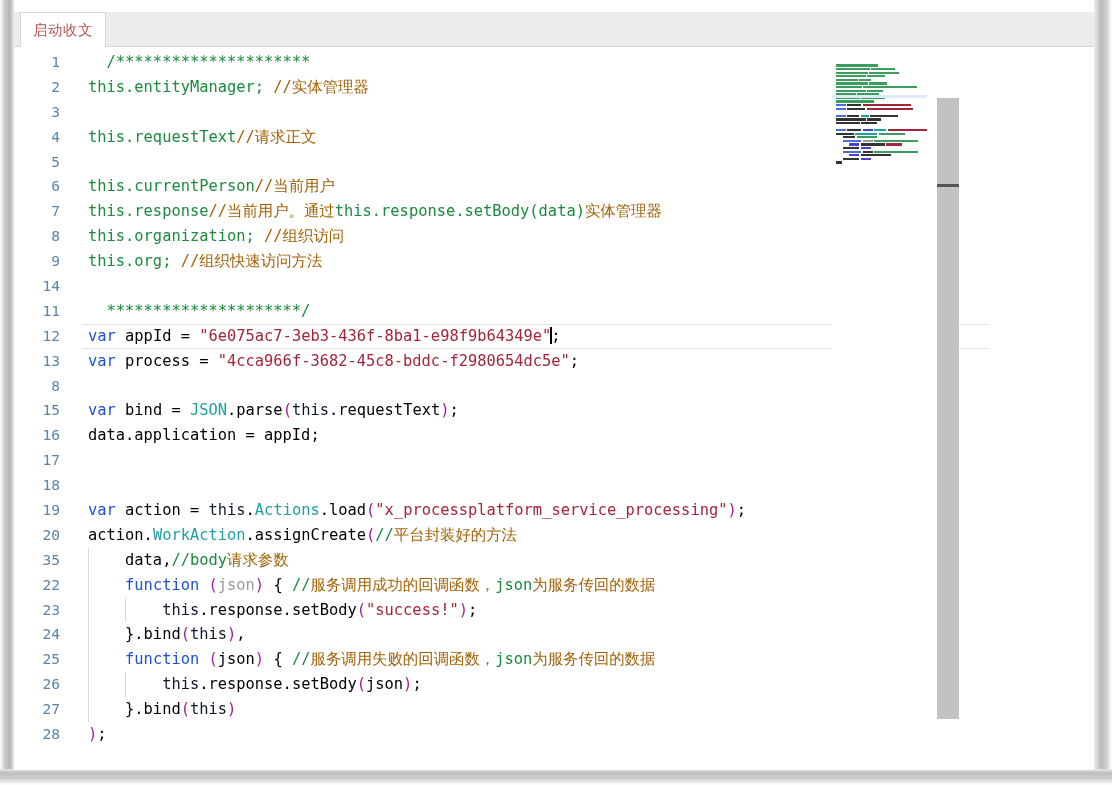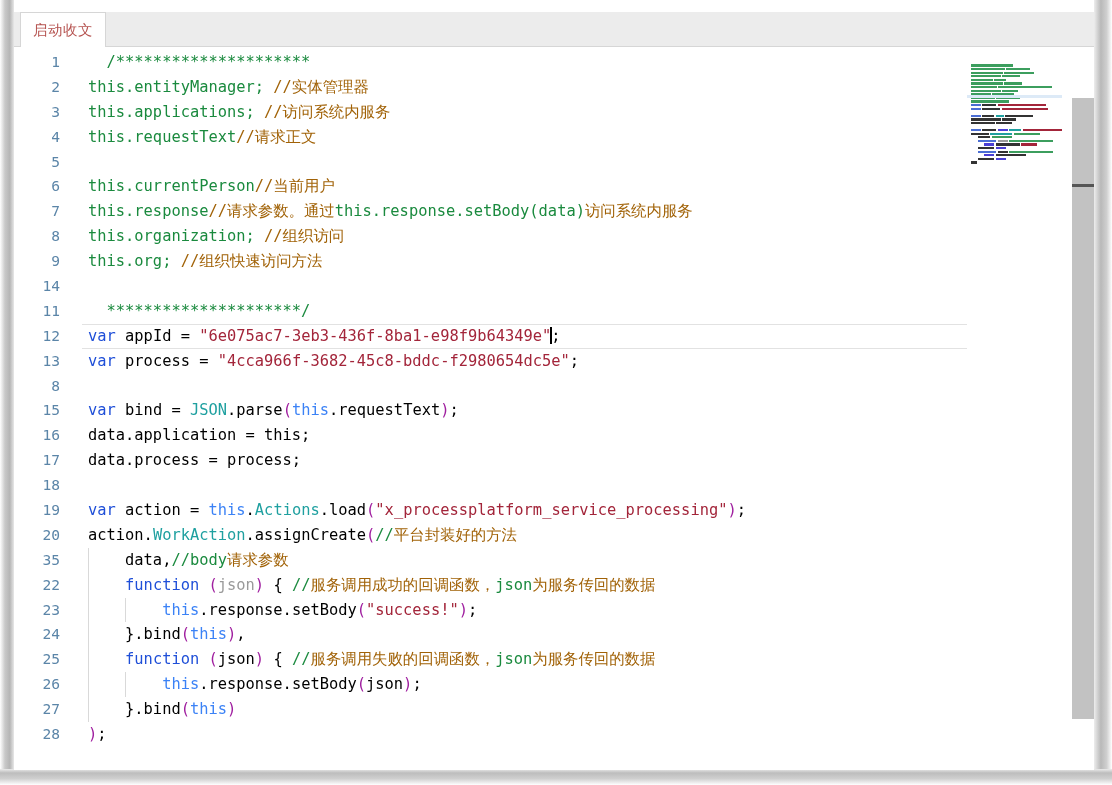--- a/index.html
+++ b/index.html
@@ -32,21 +32,21 @@
   .frame-shadow-bottom {
     position: absolute; left: 0; bottom: 0;
     width: 1112px; height: 16px;
     background: linear-gradient(to top, #ffffff 0%, #cfcfcf 40%, #bdbdbd 75%, #ebebeb 100%);
   }
 
   
   .window {
     position: absolute;
     left: 14px; top: 0px;
-    width: 1080px; height: 770px;
+    width: 945px; height: 770px;
     background: #ffffff;
   }
 
   
   .tabbar {
     position: absolute;
     left: 0; top: 12px;
     width: 1080px; height: 35px;
     background: #ececec;
     border-bottom: 1px solid #d6d6d6;
@@ -149,21 +149,21 @@
     border-left: 2px solid #000;
     height: 17px;
     vertical-align: -3px;
     margin: 0 -1px;
   }
 
   
   .t-com   { color: #1a8a3e; }   
   .t-cn    { color: #a16207; }   
   .t-kw    { color: #1f4fd8; }   
-  .t-this  { color: #3b82f6; }   
+  .t-this  { color: #0f172a; }   
   .t-type  { color: #1fa0a0; }   
   .t-str   { color: #a3253a; }   
   .t-paren { color: #a020a0; }   
   .t-param { color: #9a9a9a; }   
   .t-plain { color: #000000; }
 
   
   .minimap {
     position: absolute;
     right: 32px; top: 47px;
@@ -230,35 +230,35 @@
       <div class="tab">
         <span class="tab-label">启动收文</span>
       </div>
     </div>
 
     <div class="editor">
       <div class="gutter-rule"></div>
       <div class="code-lines" id="code-lines">
           <div class="line"><span class="lnum">1</span><span class="ltext"><span class="t-com">  /*********************</span></span></div>
           <div class="line"><span class="lnum">2</span><span class="ltext"><span class="t-com">this.entityManager; </span><span class="t-cn">//实体管理器</span></span></div>
-          <div class="line"><span class="lnum">3</span><span class="ltext"><span class="t-com">this.applications; </span><span class="t-cn">//访问系统内服务</span></span></div>
+          <div class="line"><span class="lnum">3</span></div>
           <div class="line"><span class="lnum">4</span><span class="ltext"><span class="t-com">this.requestText</span><span class="t-cn">//请求正文</span></span></div>
           <div class="line"><span class="lnum">5</span></div>
           <div class="line"><span class="lnum">6</span><span class="ltext"><span class="t-com">this.currentPerson</span><span class="t-cn">//当前用户</span></span></div>
-          <div class="line"><span class="lnum">7</span><span class="ltext"><span class="t-com">this.response</span><span class="t-cn">//请求参数。通过</span><span class="t-com">this.response.setBody(data)</span><span class="t-cn">访问系统内服务</span></span></div>
+          <div class="line"><span class="lnum">7</span><span class="ltext"><span class="t-com">this.response</span><span class="t-cn">//当前用户。通过</span><span class="t-com">this.response.setBody(data)</span><span class="t-cn">实体管理器</span></span></div>
           <div class="line"><span class="lnum">8</span><span class="ltext"><span class="t-com">this.organization; </span><span class="t-cn">//组织访问</span></span></div>
           <div class="line"><span class="lnum">9</span><span class="ltext"><span class="t-com">this.org; </span><span class="t-cn">//组织快速访问方法</span></span></div>
           <div class="line"><span class="lnum">14</span></div>
           <div class="line"><span class="lnum">11</span><span class="ltext"><span class="t-com">  *********************/</span></span></div>
           <div class="line current"><div class="hl"></div><span class="lnum">12</span><span class="ltext"><span class="t-kw">var</span><span class="t-plain"> appId = </span><span class="t-str">"6e075ac7-3eb3-436f-8ba1-e98f9b64349e"</span><span class="caret"></span><span class="t-plain">;</span></span></div>
           <div class="line"><span class="lnum">13</span><span class="ltext"><span class="t-kw">var</span><span class="t-plain"> process = </span><span class="t-str">"4cca966f-3682-45c8-bddc-f2980654dc5e"</span><span class="t-plain">;</span></span></div>
           <div class="line"><span class="lnum">8</span><span class="ltext"></span></div>
           <div class="line"><span class="lnum">15</span><span class="ltext"><span class="t-kw">var</span><span class="t-plain"> bind = </span><span class="t-type">JSON</span><span class="t-plain">.parse</span><span class="t-paren">(</span><span class="t-this">this</span><span class="t-plain">.requestText</span><span class="t-paren">)</span><span class="t-plain">;</span></span></div>
-          <div class="line"><span class="lnum">16</span><span class="ltext"><span class="t-plain">data.application = this;</span></span></div>
-          <div class="line"><span class="lnum">17</span><span class="ltext"><span class="t-plain">data.process = process;</span></span></div>
+          <div class="line"><span class="lnum">16</span><span class="ltext"><span class="t-plain">data.application = appId;</span></span></div>
+          <div class="line"><span class="lnum">17</span></div>
           <div class="line"><span class="lnum">18</span><span class="ltext"></span></div>
           <div class="line"><span class="lnum">19</span><span class="ltext"><span class="t-kw">var</span><span class="t-plain"> action = </span><span class="t-this">this</span><span class="t-plain">.</span><span class="t-type">Actions</span><span class="t-plain">.load</span><span class="t-paren">(</span><span class="t-str">"x_processplatform_service_processing"</span><span class="t-paren">)</span><span class="t-plain">;</span></span></div>
           <div class="line"><span class="lnum">20</span><span class="ltext"><span class="t-plain">action.</span><span class="t-type">WorkAction</span><span class="t-plain">.assignCreate</span><span class="t-paren">(</span><span class="t-com">//</span><span class="t-cn">平台封装好的方法</span></span></div>
           <div class="line"><span class="lnum">35</span><div class="indent-guide" style="left: 74px; top: 0px; height: 24.9px;"></div><span class="ltext"><span class="t-plain">    data,</span><span class="t-com">//body</span><span class="t-cn">请求参数</span></span></div>
           <div class="line"><span class="lnum">22</span><div class="indent-guide" style="left: 74px; top: 0px; height: 24.9px;"></div><span class="ltext"><span class="t-plain">    </span><span class="t-kw">function</span><span class="t-plain"> </span><span class="t-paren">(</span><span class="t-param">json</span><span class="t-paren">)</span><span class="t-plain"> { </span><span class="t-com">//</span><span class="t-cn">服务调用成功的回调函数，</span><span class="t-com">json</span><span class="t-cn">为服务传回的数据</span></span></div>
           <div class="line"><span class="lnum">23</span><div class="indent-guide" style="left: 74px; top: 0px; height: 24.9px;"></div><div class="indent-guide" style="left: 111px; top: 0px; height: 24.9px;"></div><span class="ltext"><span class="t-plain">        </span><span class="t-this">this</span><span class="t-plain">.response.setBody</span><span class="t-paren">(</span><span class="t-str">"success!"</span><span class="t-paren">)</span><span class="t-plain">;</span></span></div>
           <div class="line"><span class="lnum">24</span><div class="indent-guide" style="left: 74px; top: 0px; height: 24.9px;"></div><span class="ltext"><span class="t-plain">    }.bind</span><span class="t-paren">(</span><span class="t-this">this</span><span class="t-paren">)</span><span class="t-plain">,</span></span></div>
           <div class="line"><span class="lnum">25</span><div class="indent-guide" style="left: 74px; top: 0px; height: 24.9px;"></div><span class="ltext"><span class="t-plain">    </span><span class="t-kw">function</span><span class="t-plain"> </span><span class="t-paren">(</span><span class="t-plain">json</span><span class="t-paren">)</span><span class="t-plain"> { </span><span class="t-com">//</span><span class="t-cn">服务调用失败的回调函数，</span><span class="t-com">json</span><span class="t-cn">为服务传回的数据</span></span></div>
           <div class="line"><span class="lnum">26</span><div class="indent-guide" style="left: 74px; top: 0px; height: 24.9px;"></div><div class="indent-guide" style="left: 111px; top: 0px; height: 24.9px;"></div><span class="ltext"><span class="t-plain">        </span><span class="t-this">this</span><span class="t-plain">.response.setBody</span><span class="t-paren">(</span><span class="t-plain">json</span><span class="t-paren">)</span><span class="t-plain">;</span></span></div>
           <div class="line"><span class="lnum">27</span><div class="indent-guide" style="left: 74px; top: 0px; height: 24.9px;"></div><span class="ltext"><span class="t-plain">    }.bind</span><span class="t-paren">(</span><span class="t-this">this</span><span class="t-paren">)</span></span></div>

